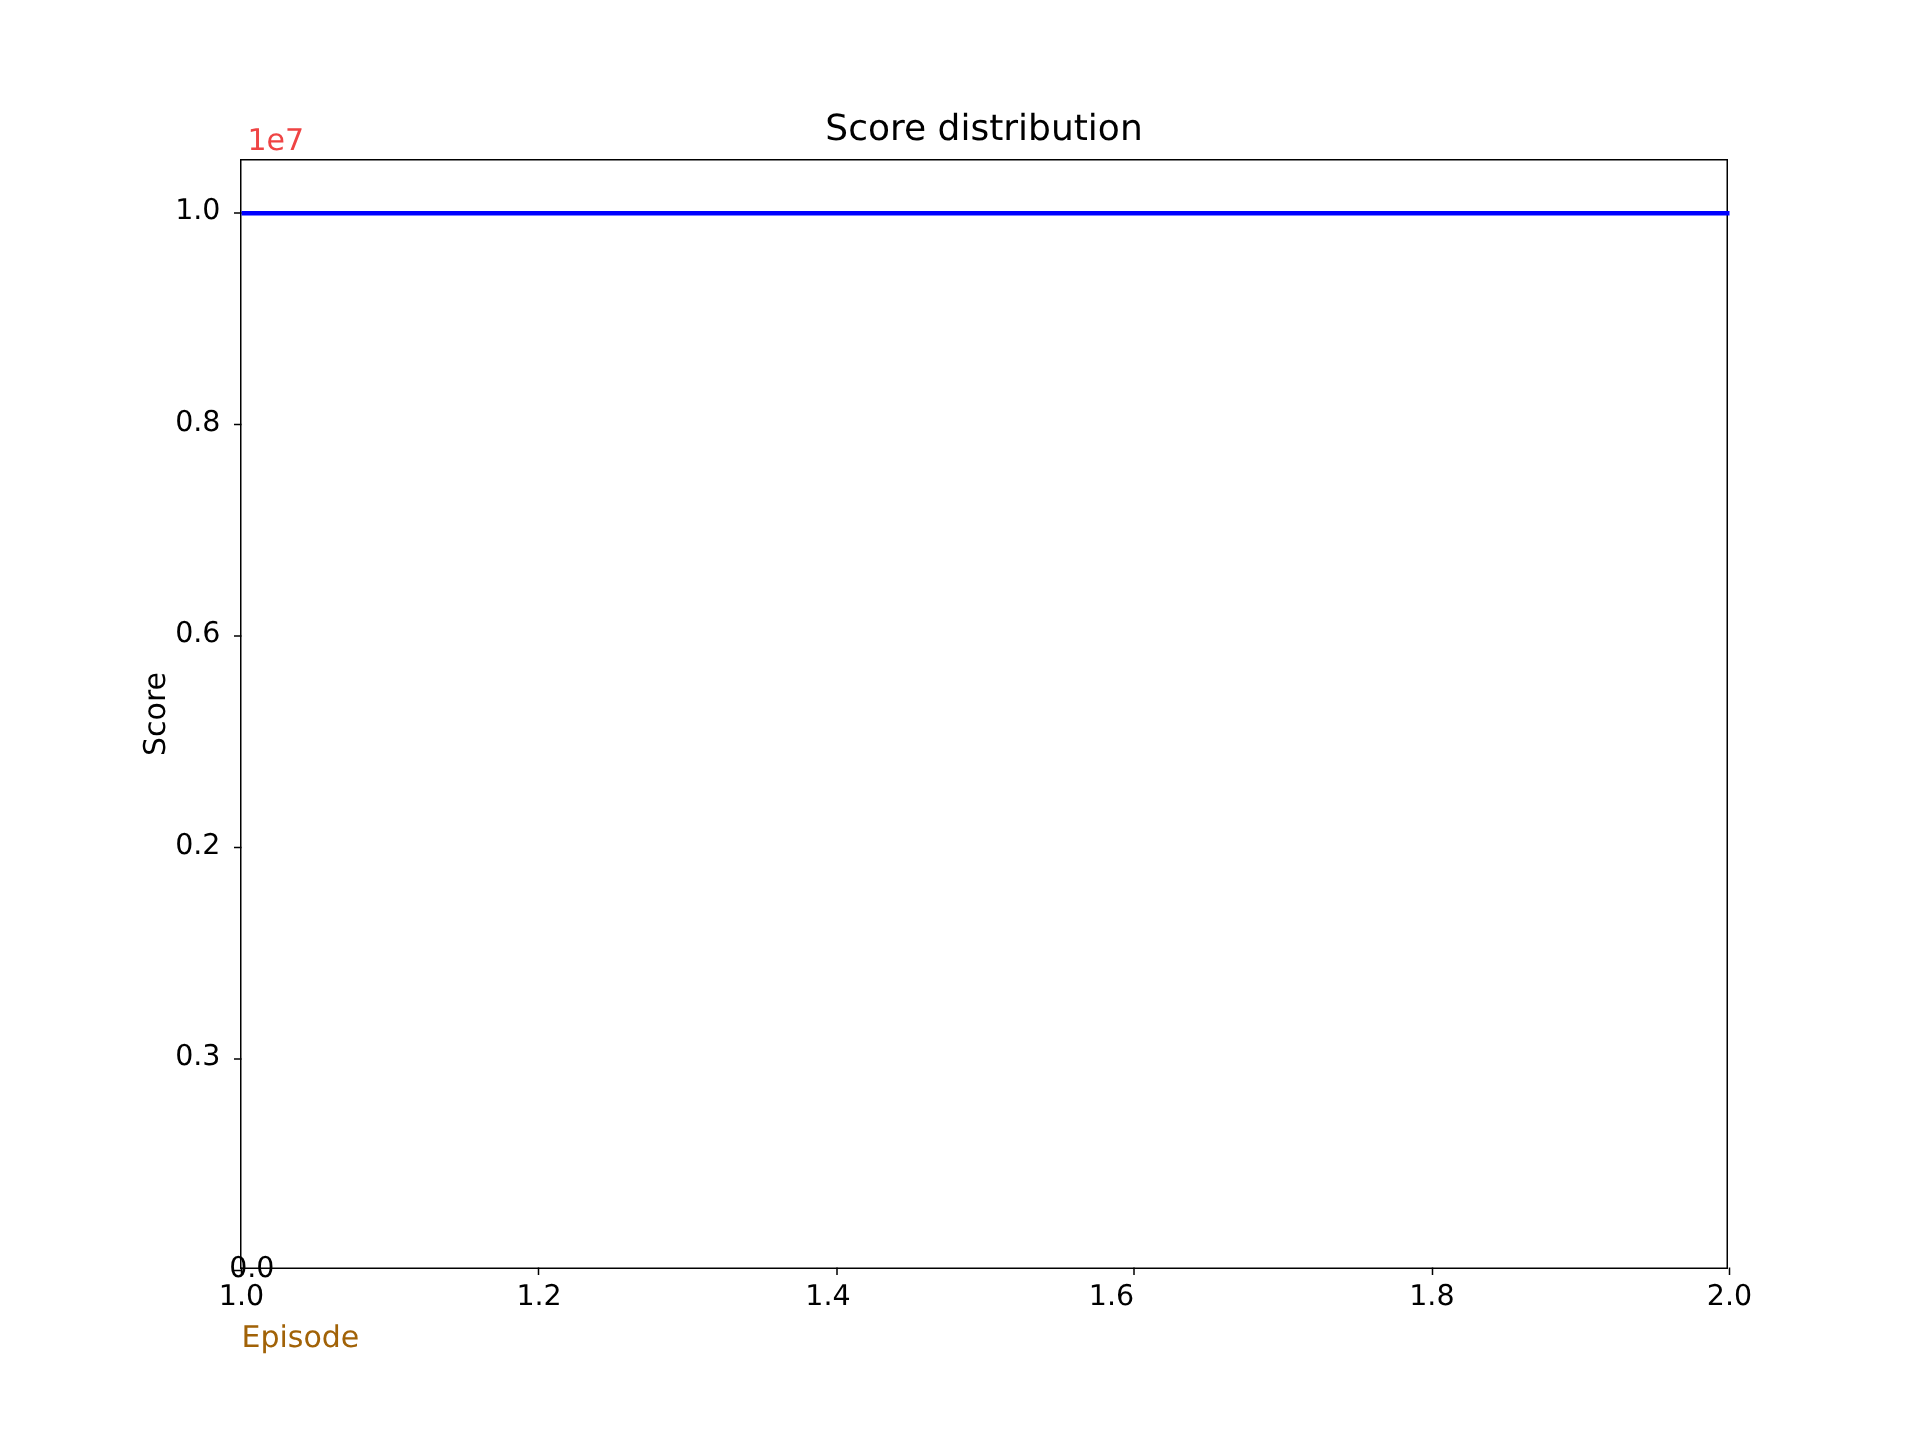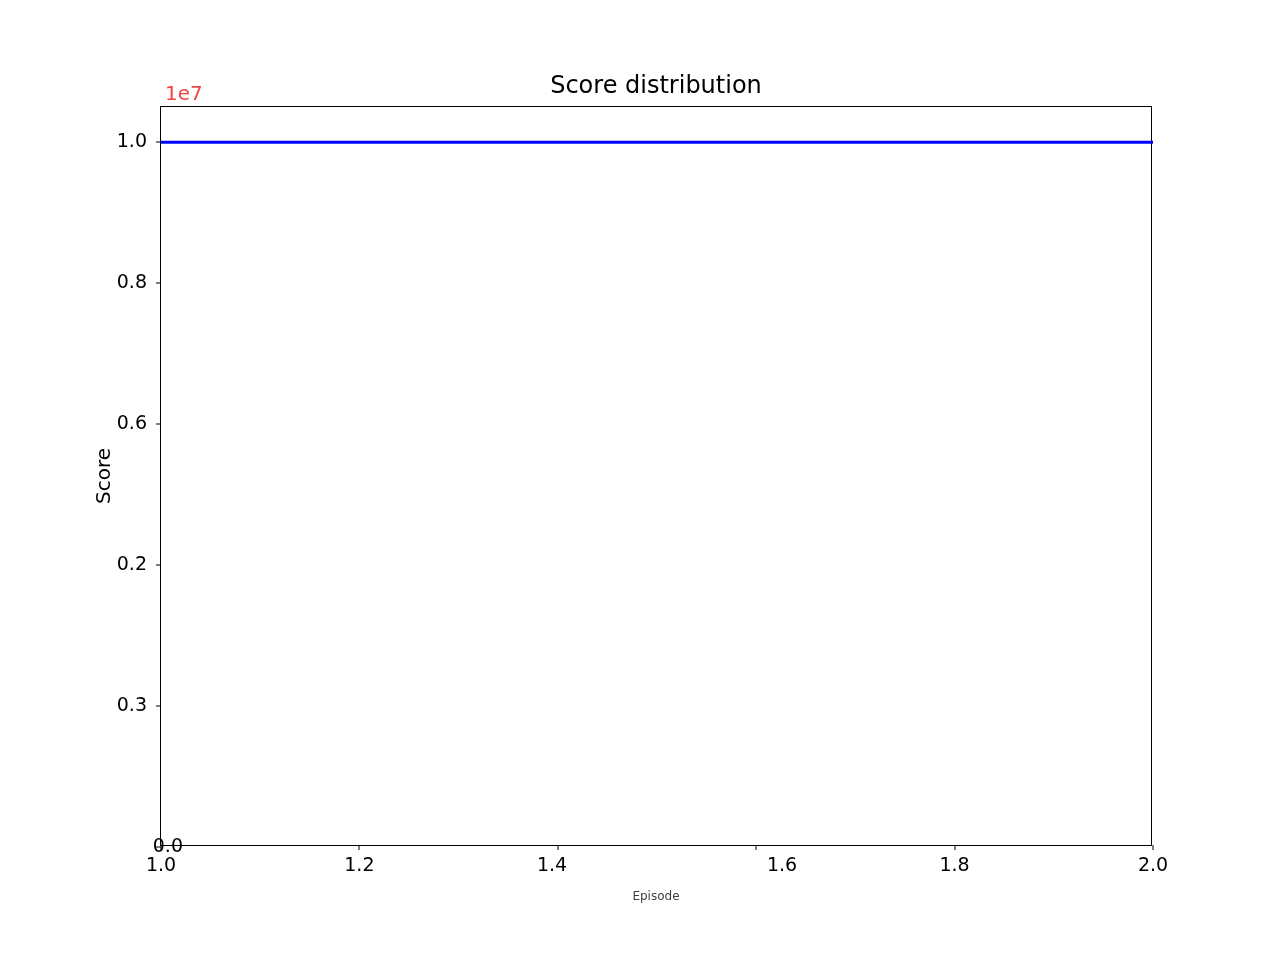--- a/index.html
+++ b/index.html
@@ -27,23 +27,23 @@
     width: 100%;
     text-align: center;
     font-size: 24px;
     color: #000;
     top: -36px;
     left: 0;
   }
   .xlabel {
     position: absolute;
     width: 100%;
-    text-align: center;
-    font-size: 12px;
-    color: #404040;
+    text-align: left;
+    font-size: 20px;
+    color: #a16207;
     bottom: -58px;
     left: 0;
   }
   .ylabel {
     position: absolute;
     font-size: 20px;
     color: #000;
     left: -86px;
     top: 50%;
     transform: translateY(-50%) rotate(-90deg);
@@ -108,21 +108,21 @@
       </svg>
 
     <div id="xticks">
         <div class="tickmark-x" style="left: 0px;"></div>
         <div class="tick-x" style="left: 0px;">1.0</div>
         <div class="tickmark-x" style="left: 198.4px;"></div>
         <div class="tick-x" style="left: 198.4px;">1.2</div>
         <div class="tickmark-x" style="left: 396.8px;"></div>
         <div class="tick-x" style="left: 391px;">1.4</div>
         <div class="tickmark-x" style="left: 595.2px;"></div>
-        <div class="tick-x" style="left: 621px; text-align: right;">1.6</div>
+        <div class="tick-x" style="left: 580px; text-align: right;">1.6</div>
         <div class="tickmark-x" style="left: 793.6px;"></div>
         <div class="tick-x" style="left: 793.6px;">1.8</div>
         <div class="tickmark-x" style="left: 992px;"></div>
         <div class="tick-x" style="left: 992px; text-align: right;">2.0</div>
       </div>
     <div id="yticks">
         <div class="tickmark-y" style="top: 740px;"></div>
         <div class="tick-y" style="bottom: 0px; margin-left: 36px;">0.0</div>
         <div class="tickmark-y" style="top: 599.048px;"></div>
         <div class="tick-y" style="bottom: 140.952px;">0.3</div>

